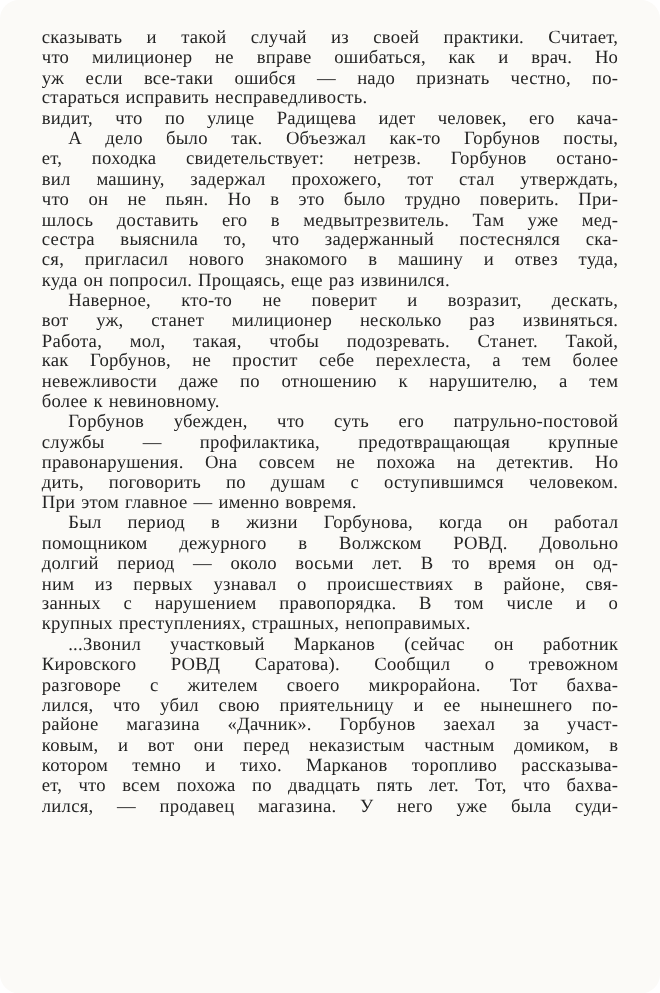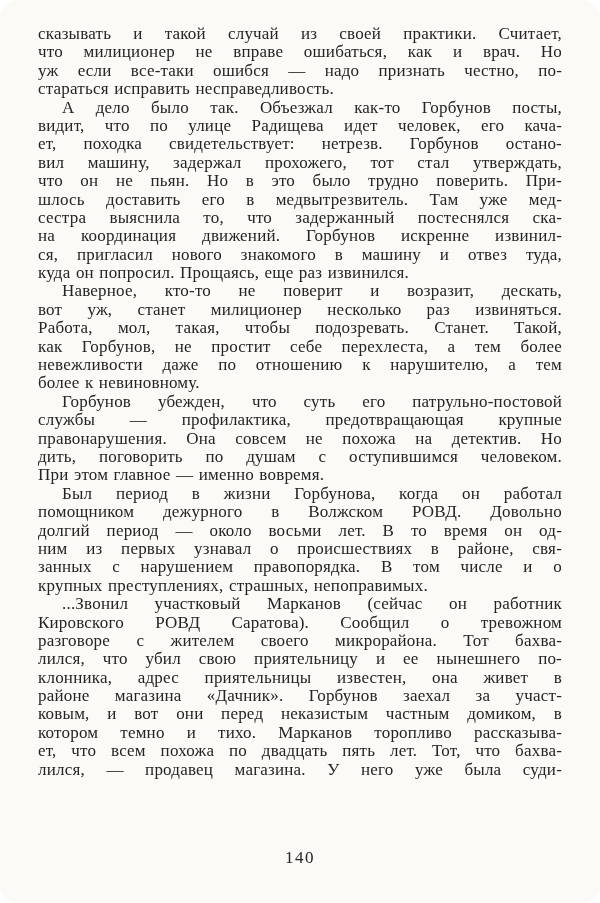--- a/index.html
+++ b/index.html
@@ -55,28 +55,27 @@
 </style>
 </head>
 <body>
 
 <div class="book-page" style="background: rgb(251, 250, 247); color: rgb(36, 36, 36); border-radius: 17px;">
   <div class="text-block">
       <div class="line just">сказывать и такой случай из своей практики. Считает,</div>
       <div class="line just">что милиционер не вправе ошибаться, как и врач. Но</div>
       <div class="line just">уж если все-таки ошибся — надо признать честно, по-</div>
       <div class="line left">стараться исправить несправедливость.</div>
+      <div class="line just">видит, что по улице Радищева идет человек, его кача-</div>
       <div class="line just indent">А дело было так. Объезжал как-то Горбунов посты,</div>
-      <div class="line just">видит, что по улице Радищева идет человек, его кача-</div>
       <div class="line just">ет, походка свидетельствует: нетрезв. Горбунов остано-</div>
       <div class="line just">вил машину, задержал прохожего, тот стал утверждать,</div>
       <div class="line just">что он не пьян. Но в это было трудно поверить. При-</div>
       <div class="line just">шлось доставить его в медвытрезвитель. Там уже мед-</div>
       <div class="line just">сестра выяснила то, что задержанный постеснялся ска-</div>
-      <div class="line just">на координация движений. Горбунов искренне извинил-</div>
       <div class="line just">ся, пригласил нового знакомого в машину и отвез туда,</div>
       <div class="line left">куда он попросил. Прощаясь, еще раз извинился.</div>
       <div class="line just indent">Наверное, кто-то не поверит и возразит, дескать,</div>
       <div class="line just">вот уж, станет милиционер несколько раз извиняться.</div>
       <div class="line just">Работа, мол, такая, чтобы подозревать. Станет. Такой,</div>
       <div class="line just">как Горбунов, не простит себе перехлеста, а тем более</div>
       <div class="line just">невежливости даже по отношению к нарушителю, а тем</div>
       <div class="line left">более к невиновному.</div>
       <div class="line just indent">Горбунов убежден, что суть его патрульно-постовой</div>
       <div class="line just">службы — профилактика, предотвращающая крупные</div>
@@ -86,21 +85,19 @@
       <div class="line just indent">Был период в жизни Горбунова, когда он работал</div>
       <div class="line just">помощником дежурного в Волжском РОВД. Довольно</div>
       <div class="line just">долгий период — около восьми лет. В то время он од-</div>
       <div class="line just">ним из первых узнавал о происшествиях в районе, свя-</div>
       <div class="line just">занных с нарушением правопорядка. В том числе и о</div>
       <div class="line left">крупных преступлениях, страшных, непоправимых.</div>
       <div class="line just indent">...Звонил участковый Марканов (сейчас он работник</div>
       <div class="line just">Кировского РОВД Саратова). Сообщил о тревожном</div>
       <div class="line just">разговоре с жителем своего микрорайона. Тот бахва-</div>
       <div class="line just">лился, что убил свою приятельницу и ее нынешнего по-</div>
-      <div class="line just">клонника, адрес приятельницы известен, она живет в</div>
       <div class="line just">районе магазина «Дачник». Горбунов заехал за участ-</div>
       <div class="line just">ковым, и вот они перед неказистым частным домиком, в</div>
       <div class="line just">котором темно и тихо. Марканов торопливо рассказыва-</div>
       <div class="line just">ет, что всем похожа по двадцать пять лет. Тот, что бахва-</div>
       <div class="line just">лился, — продавец магазина. У него уже была суди-</div>
     </div>
-  <div class="page-number">140</div>
 </div>
 
 </body></html>

